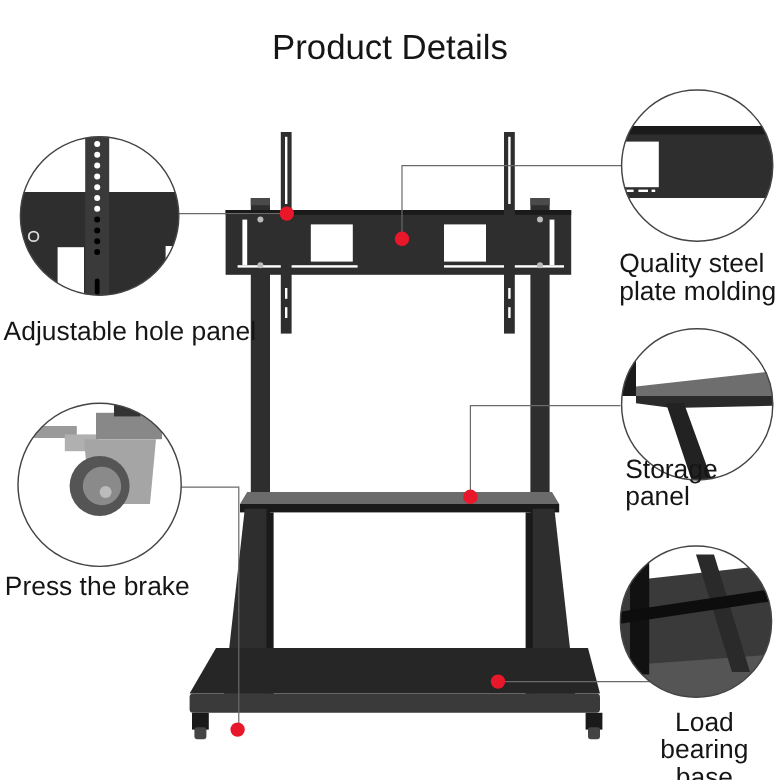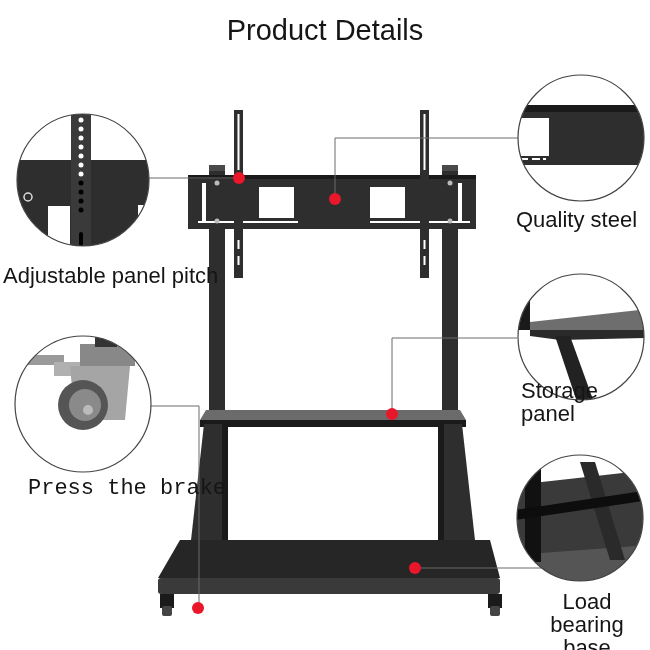--- a/index.html
+++ b/index.html
@@ -1,17 +1,17 @@
 <!DOCTYPE html>
 <html><head>
 <meta charset="utf-8">
 <style>
   html, body { margin: 0; padding: 0; background: #ffffff; }
   body { width: 650px; height: 650px; position: relative; overflow: hidden; font-family: "Liberation Sans", sans-serif; color: #111; }
-  .title { position: absolute; left: 0; top: 14px; width: 650px; text-align: center; font-size: 29px; color: #151515; }
+  .title { position: absolute; left: 0; top: 24px; width: 650px; text-align: center; font-size: 29px; color: #151515; }
   .label { position: absolute; font-size: 22px; color: #151515; line-height: 23px; }
   svg { position: absolute; left: 0; top: 0; }
   .dot { fill: #e8172a; }
   .lead { stroke: #6a6a6a; stroke-width: 1; fill: none; }
   .metal { fill: #2e2e2e; }
   .metal-d { fill: #1a1a1a; }
   .metal-l { fill: #4a4a4a; }
   .hole { fill: #ffffff; }
 </style>
 </head>
@@ -168,28 +168,29 @@
     <rect x="515" y="455" width="135" height="130" fill="#fff"></rect>
     <polygon points="515,485 650,470 650,560 600,570 560,575 515,570" fill="#3a3a3a"></polygon>
     <polygon points="515,555 650,545 650,580 515,585" fill="#555"></polygon>
     <rect x="525" y="462" width="16" height="100" fill="#111"></rect>
     <polygon points="580,462 595,462 625,560 610,560" fill="#2a2a2a"></polygon>
     <polygon points="515,510 650,490 650,500 515,520" fill="#0d0d0d"></polygon>
   </g>
   <circle cx="580" cy="518" r="63" fill="none" stroke="#444" stroke-width="1.2"></circle>
 </svg>
 
-<div class="label" style="left:3px; top:264px;">Adjustable panel pitch</div>
+<div class="label" style="left:3px; top:264px;">Adjustable hole panel</div>
 
 <div class="label" style="left:516px; top:208px;">
   <div>Quality steel</div>
+  <div>plate molding</div>
 </div>
 
 <div class="label" style="left:521px; top:379px;">Storage panel</div>
 
-<div class="label" style="left:28px; top:477px;font-family:Liberation Mono, monospace;">
+<div class="label" style="left:4px; top:477px;">
   <div>Press the brake</div>
 </div>
 
 <div class="label" style="left:531px; top:590px; text-align:center; width:112px;">
   <div>Load bearing</div>
   <div>base</div>
 </div>
 
 </body></html>

